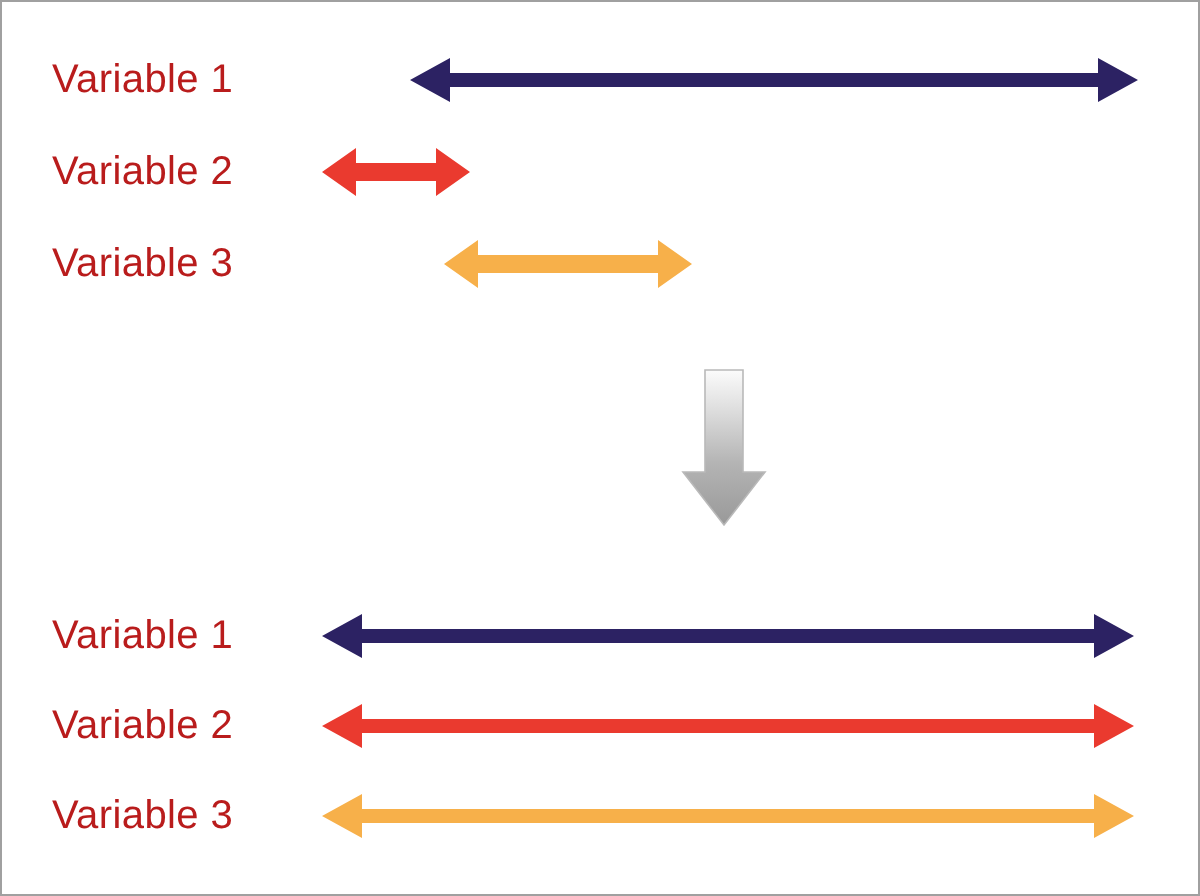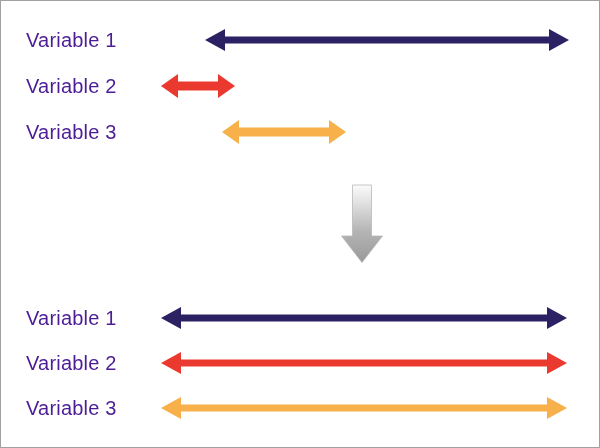--- a/index.html
+++ b/index.html
@@ -34,21 +34,21 @@
     left: 0;
     top: 0;
     width: 600px;
     height: 448px;
   }
   .var-label {
     position: absolute;
     font-family: "Liberation Sans", sans-serif;
     font-size: 20px;
     font-weight: 400;
-    color: #4c1d95;
+    color: #b91c1c;
     letter-spacing: 0.2px;
     white-space: nowrap;
     line-height: 1;
     transform: translateY(-50%);
   }
   .group-panel {
     position: absolute;
     left: 0;
     width: 600px;
   }

